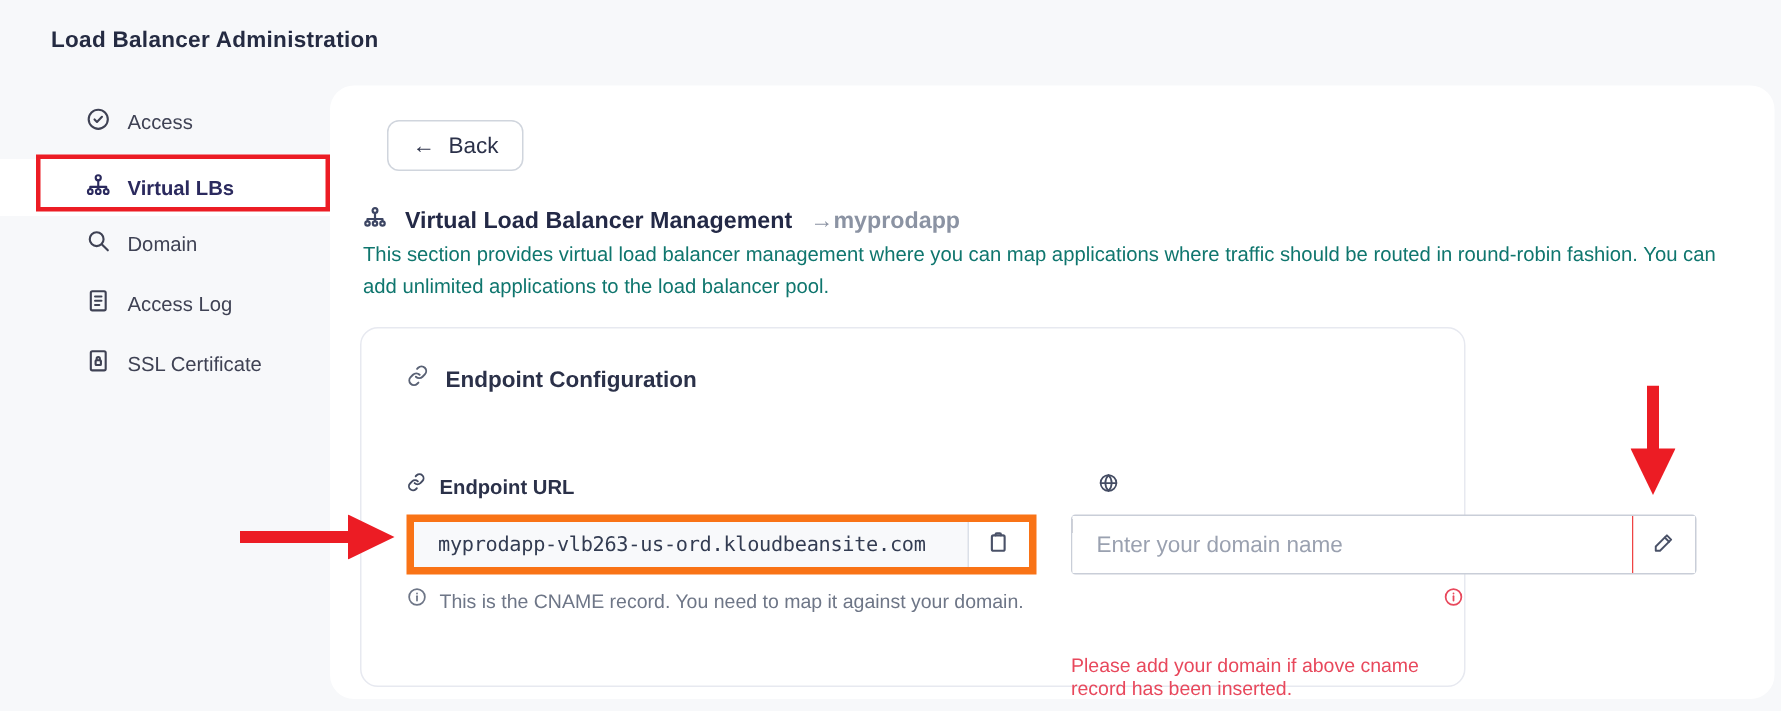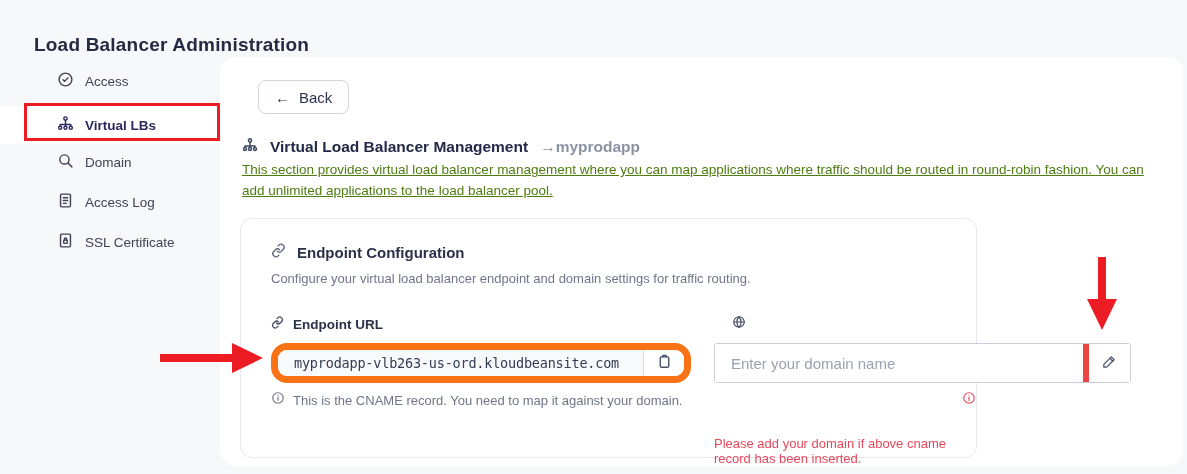--- a/index.html
+++ b/index.html
@@ -6,21 +6,21 @@
   html,body { width:1187px; height:474px; }
   body {
     font-family:"Liberation Sans","DejaVu Sans",sans-serif;
     background:#f7f8fa;
     position:relative;
     overflow:hidden;
     color:#252b42;
   }
   .page-title {
     position:absolute; left:34px; top:18px;
-    font-size:19px; font-weight:700; letter-spacing:.2px; color:#252b42;margin-top:16px;
+    font-size:15px; font-weight:700; letter-spacing:.2px; color:#252b42;
   }
   
   .sidebar { position:absolute; left:0; top:57px; width:220px; }
   .side-item {
     position:absolute; left:0; width:220px; height:30px;
     display:flex; align-items:center; gap:11px; padding-left:57px;
     font-size:13.5px; font-weight:500; color:#3f4254; cursor:pointer;
   }
   .side-item svg { flex:0 0 auto; stroke:#3f4254; }
   .side-item.active { color:#2b2a5e; font-weight:700; background:#fff; }
@@ -44,53 +44,53 @@
   }
   .head-row {
     position:absolute; left:22px; top:80px;
     display:flex; align-items:center; gap:12px;
   }
   .head-row svg { stroke:#3d4663; }
   .head-title { font-size:15.5px; font-weight:700; color:#232946; }
   .head-app { font-size:15.5px; font-weight:700; color:#8b93a3; display:flex; align-items:center; }
   .description {
     position:absolute; left:22px; top:102px; width:910px;
-    font-size:13.5px; line-height:1.58; color:#4d7c0f;text-decoration:underline;
+    font-size:13.5px; line-height:1.58; color:#0f766e;
   }
   
   .card {
     position:absolute; left:20px; top:161px; width:737px; height:240px;
     background:#fff; border:1px solid #e7e9f0; border-radius:12px;
   }
   .card-title-row { position:absolute; left:30px; top:24px; display:flex; align-items:center; gap:11px; }
   .card-title-row svg { stroke:#5a6275; }
   .card-title { font-size:15px; font-weight:600; color:#2b3149; }
   .card-subtitle { position:absolute; left:30px; top:52px; font-size:13px; color:#6e7687; }
   .field-label-row { position:absolute; top:96px; display:flex; align-items:center; gap:9px; }
   .field-label-row svg { stroke:#444c63; }
   .field-label { font-size:13.5px; font-weight:700; color:#2b3149; }
   .col-left  { left:30px; }
   .col-right { left:473px;flex-direction:column; }
   .input-group { position:absolute; top:124px; height:40px; display:flex; }
-  .ig-endpoint { left:30px; width:420px; border:7px solid #f97316; border-radius:16px; overflow:hidden; }
+  .ig-endpoint { left:30px; width:420px; border:5px solid #f97316; border-radius:0; overflow:hidden; }
   .ep-value {
     width:378px; height:100%; background:#f8f9fb; border:none; outline:none;
     border-right:1px solid #dbe0e8; padding:0 16px;
     font-family:"DejaVu Sans Mono","Liberation Mono",monospace;
     font-size:13.5px; color:#333c52; letter-spacing:-0.2px;
   }
   .ig-btn {
     width:41px; height:100%; background:#fff; border:none; outline:none;
     display:flex; align-items:center; justify-content:center; cursor:pointer;
   }
   .ig-btn svg { stroke:#4a5268; }
   .ig-domain { left:473px; width:417px; border:1px solid #c9ced8; border-radius:3px; }
   .dom-input {
     width:374px; height:100%; border:none; outline:none; background:#fff;
-    border-right:6px solid #ef4444; padding:0 16px;
+    border-right:1px solid #ef4444; padding:0 16px;
     font-family:inherit; font-size:15px; color:#2b3149;
   }
   .dom-input::placeholder { color:#9aa1b0; opacity:1; }
   .helper-row { position:absolute; top:172px; display:flex; align-items:flex-end; gap:8px; font-size:13px; color:#6e7687; }
   .helper-row svg { stroke:#6e7687; flex:0 0 auto; }
   .warn-row { color:#e8485c; font-weight:500;gap:28px; }
   .warn-row svg { stroke:#e8485c; }
   
   .arrow-right { position:absolute; left:160px; top:343px; z-index:6; }
   .arrow-down  { position:absolute; left:1087px; top:257px; z-index:6; }
@@ -182,21 +182,20 @@
   <section class="card">
     <div class="card-title-row">
       <span>
         <svg width="15" height="15" viewBox="0 0 24 24" fill="none" stroke-width="2.1" stroke-linecap="round" stroke-linejoin="round">
             <path d="M10 13a5 5 0 007.07 0l2.5-2.5a5 5 0 00-7.07-7.07l-1.2 1.2"></path>
             <path d="M14 11a5 5 0 00-7.07 0l-2.5 2.5a5 5 0 007.07 7.07l1.2-1.2"></path>
           </svg>
       </span>
       <span class="card-title">Endpoint Configuration</span>
     </div>
-    <div class="card-subtitle">Configure your virtual load balancer endpoint and domain settings for traffic routing.</div>
 
     <div class="field-label-row col-left">
       <span>
         <svg width="13" height="13" viewBox="0 0 24 24" fill="none" stroke-width="2.3" stroke-linecap="round" stroke-linejoin="round">
             <path d="M10 13a5 5 0 007.07 0l2.5-2.5a5 5 0 00-7.07-7.07l-1.2 1.2"></path>
             <path d="M14 11a5 5 0 00-7.07 0l-2.5 2.5a5 5 0 007.07 7.07l1.2-1.2"></path>
           </svg>
       </span>
       <span class="field-label">Endpoint URL</span>
     </div>

